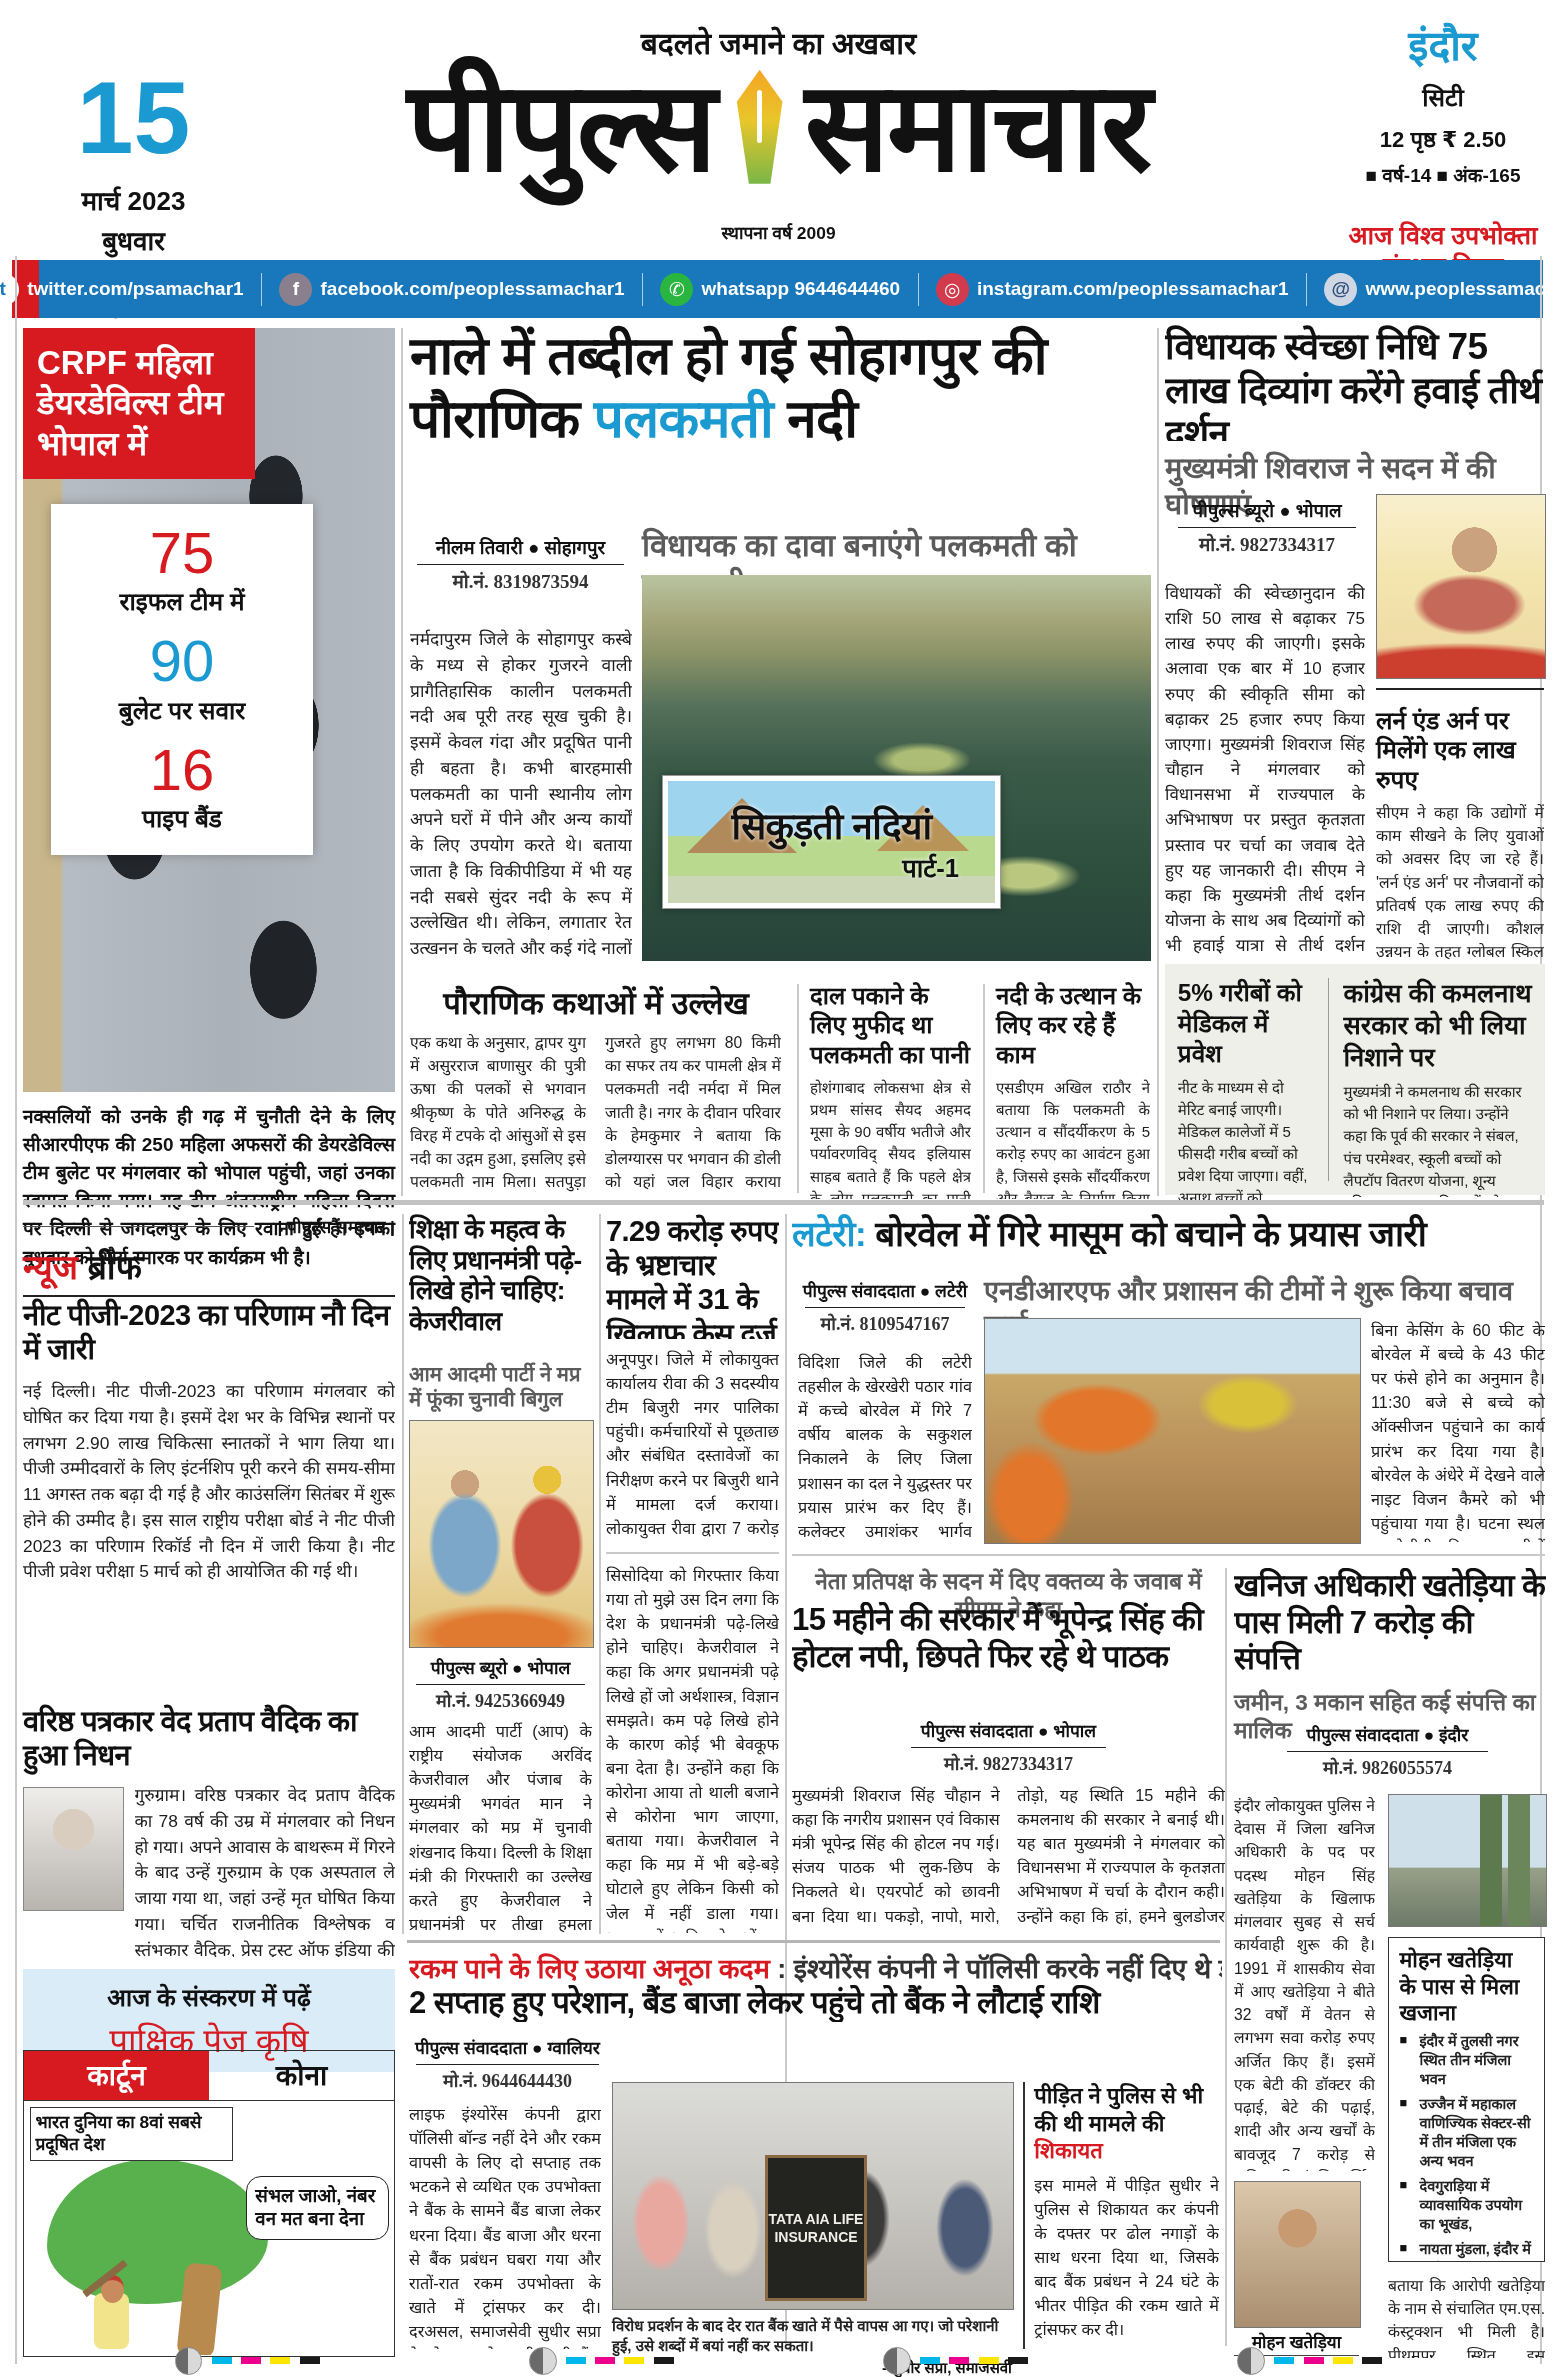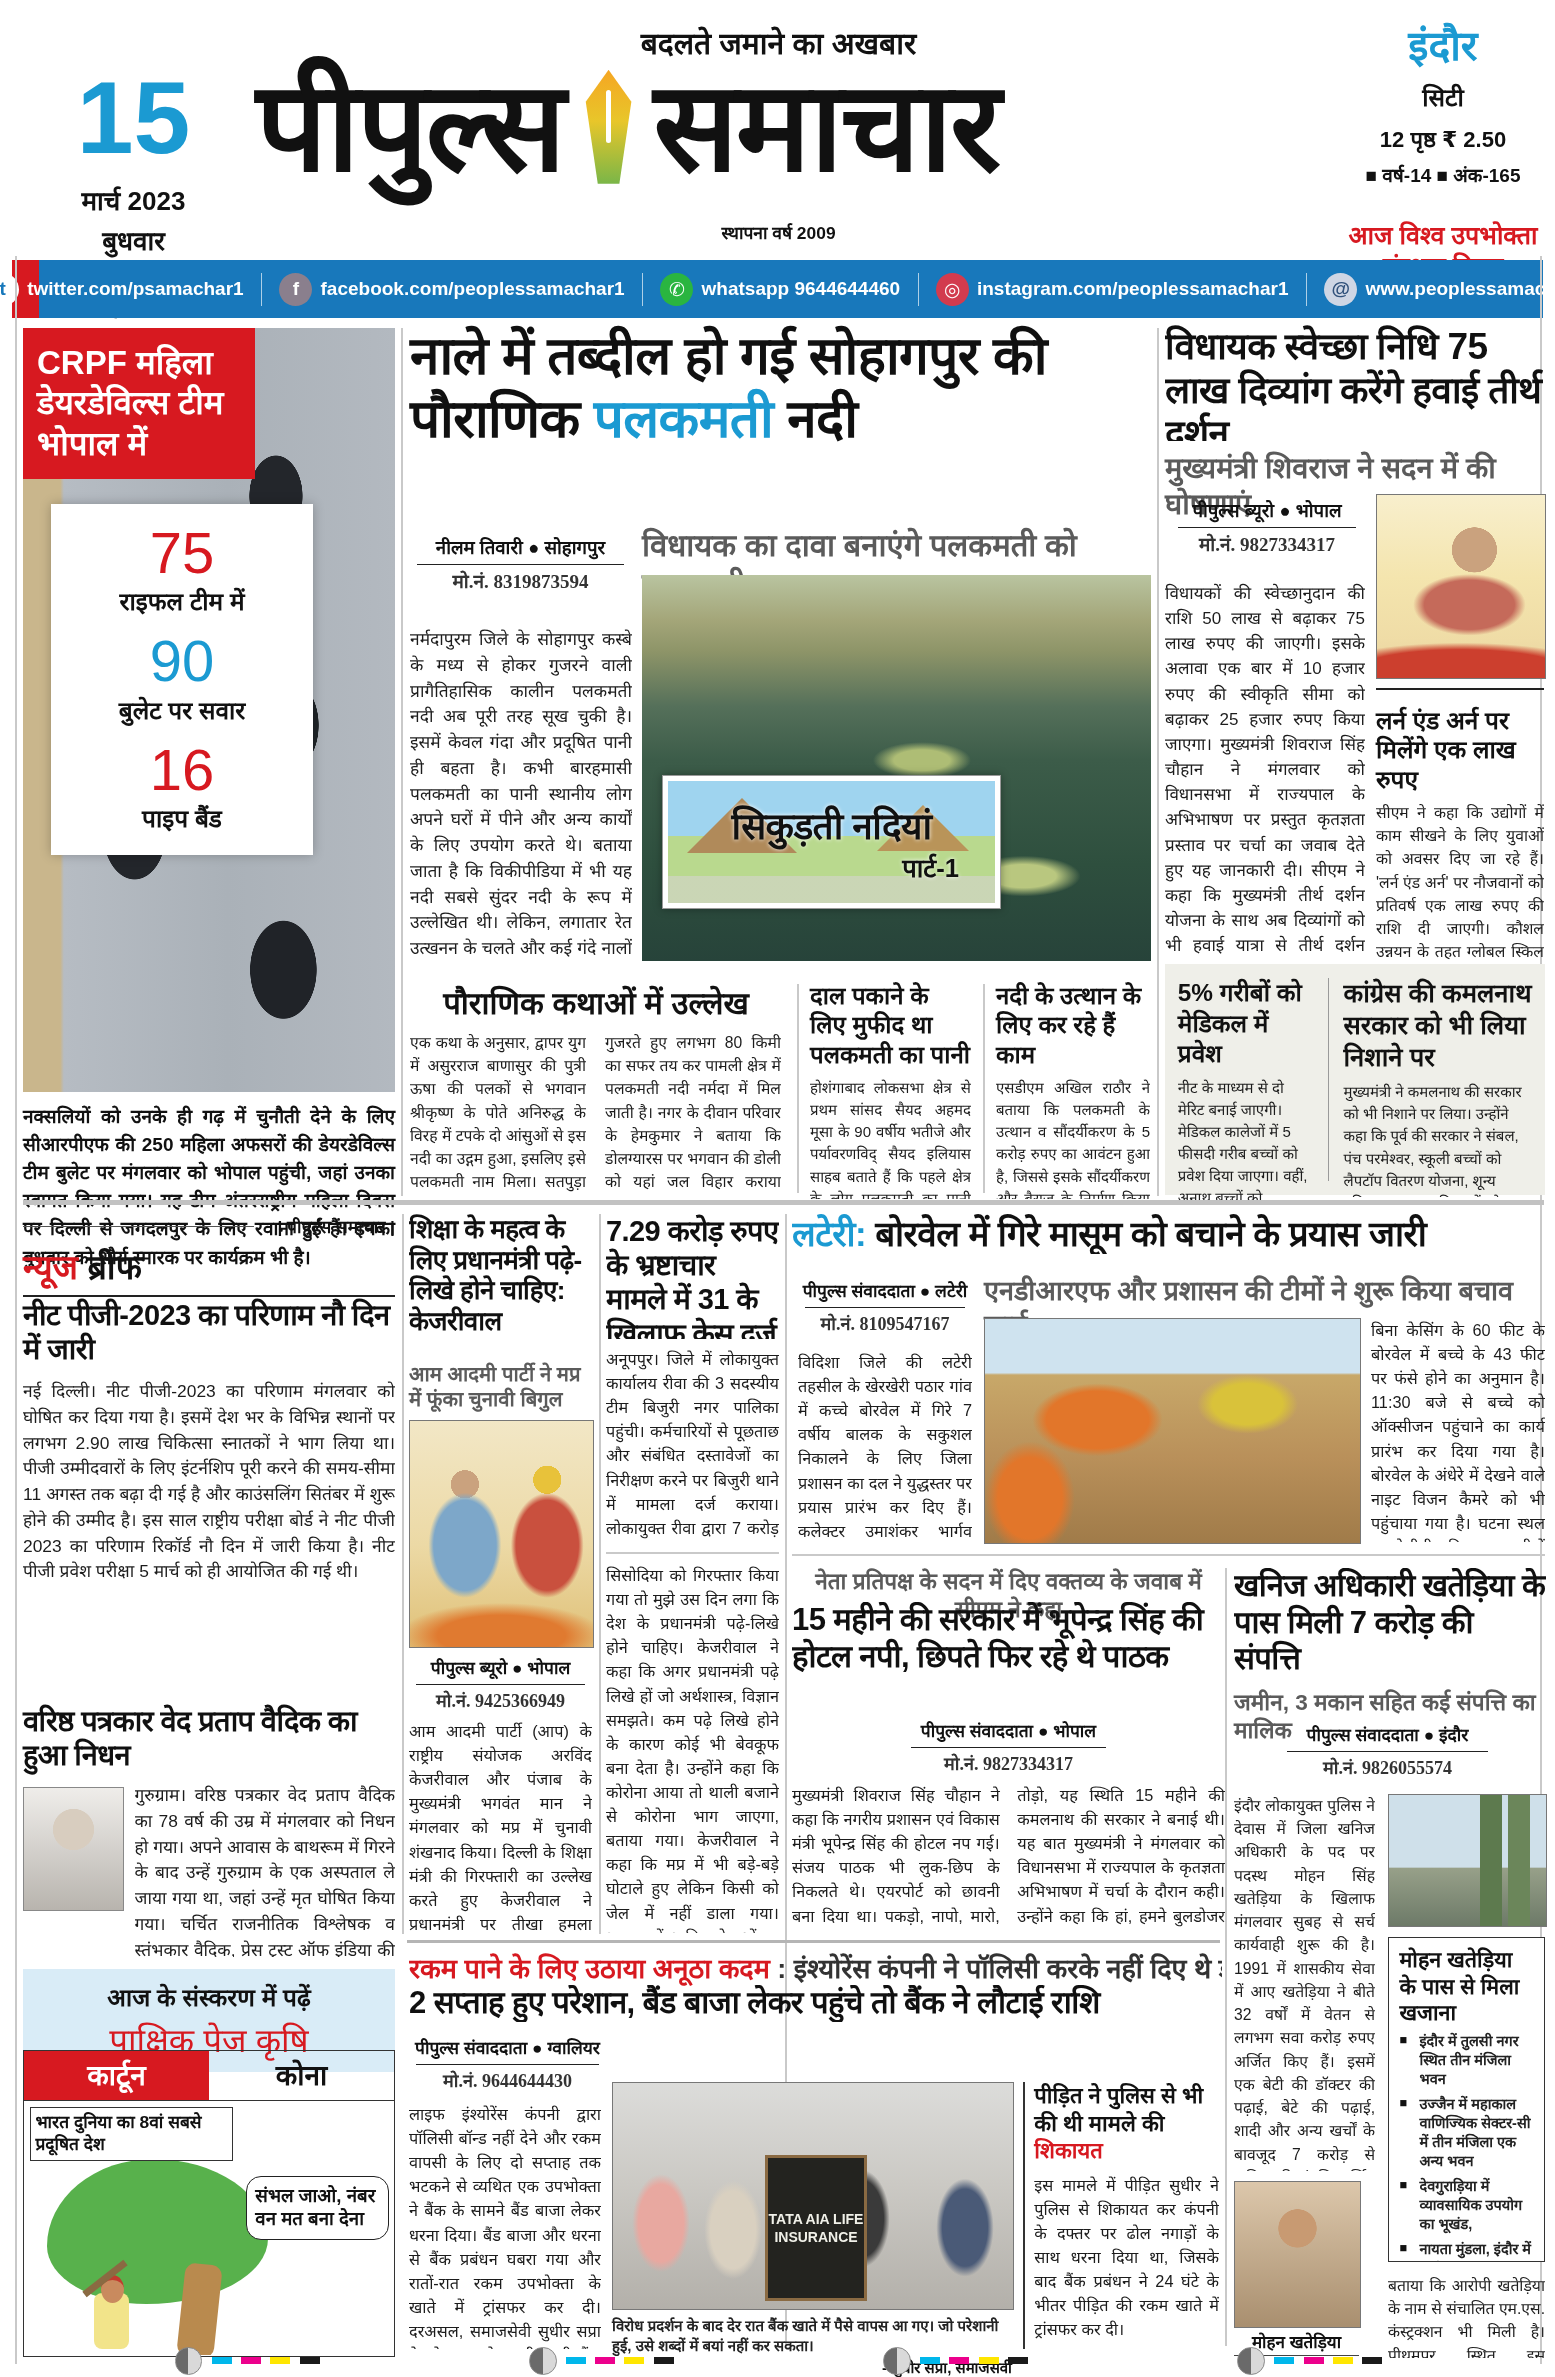--- a/index.html
+++ b/index.html
@@ -90,21 +90,21 @@
 <div class="abs c" style="left:35px;top:70px;width:197px">
   <div class="blue" style="font-size:102px;font-weight:bold;line-height:.95">15</div>
   <div style="font-size:26px;font-weight:bold;margin-top:15px">मार्च 2023</div>
   <div style="font-size:26px;font-weight:bold;margin-top:4.6px">बुधवार</div>
   <div style="font-size:18.6px;font-weight:bold;margin-top:5.8px">विक्रम 2079, हिजरी 1444</div>
   <div style="font-size:18.6px;font-weight:bold;margin-top:3.5px">चैत्र कृष्ण अष्टमी</div>
 </div>
 
 <div class="abs c" style="left:407px;top:22px;width:743px;font-size:30px;font-weight:bold">बदलते जमाने का अखबार</div>
 
-<div class="abs" style="left:256px;top:58px;width:1045px;display:flex;align-items:center;justify-content:flex-start;gap:15px">
+<div class="abs" style="left:256px;top:58px;width:1045px;display:flex;align-items:center;justify-content:center;gap:15px">
   <span style="font-size:125px;font-weight:bold;letter-spacing:-2.3px;line-height:1.1">पीपुल्स</span>
   <span class="nib"></span>
   <span style="font-size:125px;font-weight:bold;letter-spacing:-2.3px;line-height:1.1">समाचार</span>
 </div>
 <div class="abs c" style="left:581px;top:220px;width:395px;font-size:17.4px;font-weight:bold">स्थापना वर्ष 2009</div>
 
 <div class="abs c" style="left:1347px;top:16.3px;width:192px">
   <div class="blue" style="font-size:41px;font-weight:bold">इंदौर</div>
   <div style="font-size:24.4px;font-weight:bold;margin-top:8.1px">सिटी</div>
   <div style="font-size:22px;font-weight:bold;margin-top:9.3px">12 पृष्ठ ₹ 2.50</div>

